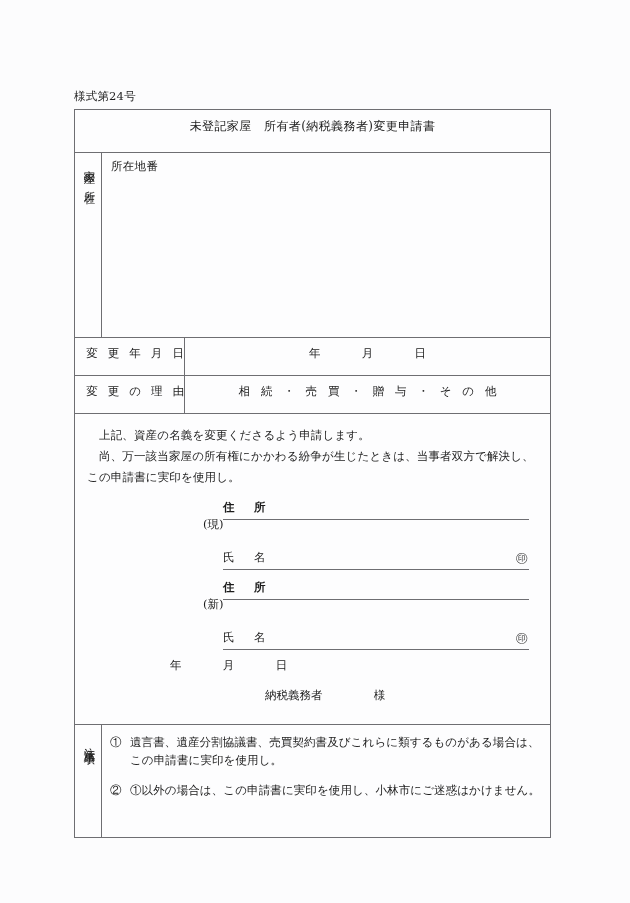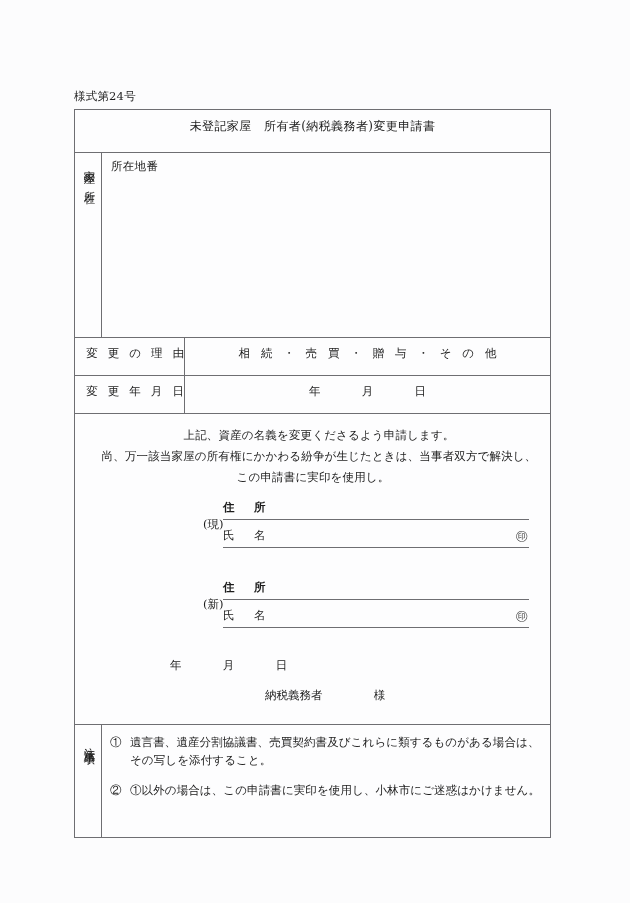--- a/index.html
+++ b/index.html
@@ -118,21 +118,20 @@
     letter-spacing: 0;
     display: inline-block;
   }
   .datespan .gap { display: inline-block; width: 34px; }
 
   
   .body-cell {
     height: 294px;
     position: relative;
     padding: 0;
-    text-align: center;
   }
   .para {
     font-size: 11.5px;
     line-height: 21px;
     letter-spacing: 0.15px;
   }
   .para-wrap {
     position: absolute;
     left: 12px;
     top: 11px;
@@ -170,21 +169,21 @@
     white-space: nowrap;
   }
   .sig-row .seal {
     position: absolute;
     right: 1px;
     top: 1px;
     font-size: 12.5px;
     line-height: 18px;
   }
   .sig-row.r1 { top: 0; font-weight: bold; }
-  .sig-row.r2 { top: 28px; }
+  .sig-row.r2 { top: 50px; }
 
   
   .date-line {
     position: absolute;
     left: 95px;
     font-size: 11.5px;
     white-space: nowrap;
   }
   .date-line .gap { display: inline-block; width: 34px; }
   .mayor-line {
@@ -234,36 +233,36 @@
     <tr>
       <td class="vcol">
         <span class="vtext">家屋の所在</span>
       </td>
       <td class="kaoku-cell" colspan="2">
         <span class="shozai-label">所在地番</span>
       </td>
     </tr>
 
     <tr>
-      <td class="lbl-cell" colspan="2">変 更 の 理 由</td>
-      <td class="val-cell">
-        <span class="spaced">相 続 ・ 売 買 ・ 贈 与 ・ そ の 他</span>
-      </td>
-    </tr>
-
-    <tr>
       <td class="lbl-cell" colspan="2">変 更 年 月 日</td>
       <td class="val-cell">
         <span class="datespan">
           <span>年</span>
           <span class="gap"></span>
           <span>月</span>
           <span class="gap"></span>
           <span>日</span>
         </span>
+      </td>
+    </tr>
+
+    <tr>
+      <td class="lbl-cell" colspan="2">変 更 の 理 由</td>
+      <td class="val-cell">
+        <span class="spaced">相 続 ・ 売 買 ・ 贈 与 ・ そ の 他</span>
       </td>
     </tr>
 
     <tr>
       <td class="body-cell" colspan="3">
 
         <div class="para-wrap">
           <div class="para indent">上記、資産の名義を変更くださるよう申請します。</div>
           <div class="para indent">尚、万一該当家屋の所有権にかかわる紛争が生じたときは、当事者双方で解決し、この申請書に実印を使用し。</div>
         </div>
@@ -310,21 +309,21 @@
 
       </td>
     </tr>
 
     <tr>
       <td class="vcol">
         <span class="vtext">注意事項</span>
       </td>
       <td class="notes-cell" colspan="2">
         <div class="note">
-          <span class="num">①</span><span>遺言書、遺産分割協議書、売買契約書及びこれらに類するものがある場合は、その写しを添付すること。</span>
+          <span class="num">①</span><span>遺言書、遺産分割協議書、売買契約書及びこれらに類するものがある場合は、この申請書に実印を使用し。</span>
         </div>
         <div class="note">
           <span class="num">②</span><span>①以外の場合は、この申請書に実印を使用し、小林市にご迷惑はかけません。</span>
         </div>
       </td>
     </tr>
 
   </tbody>
     </table>
 </div>

